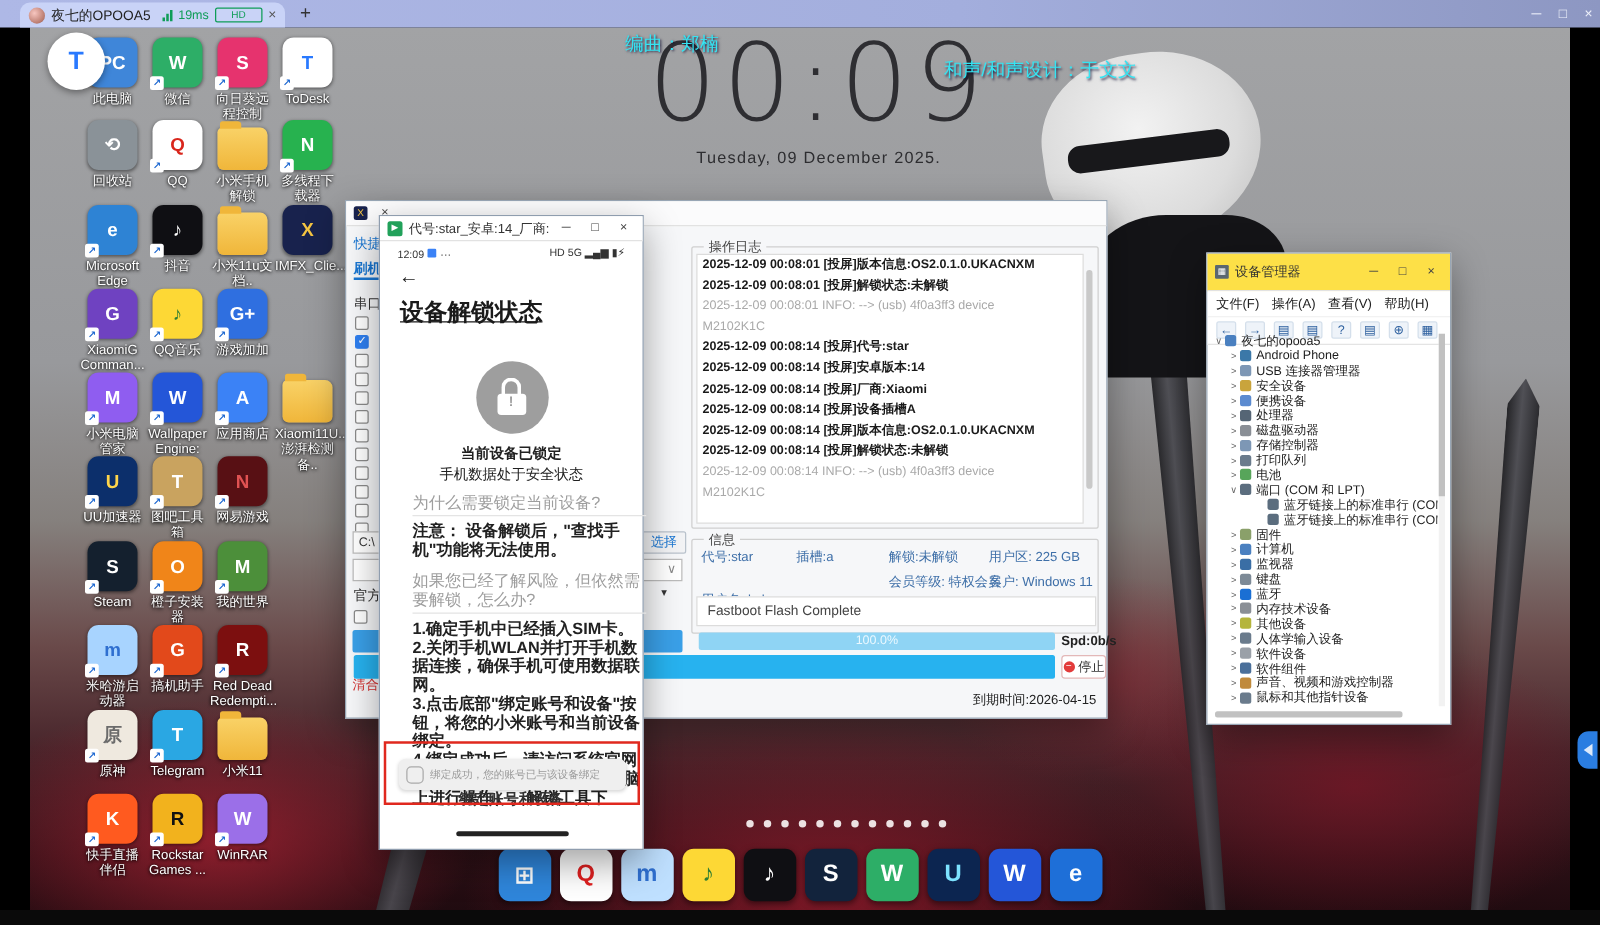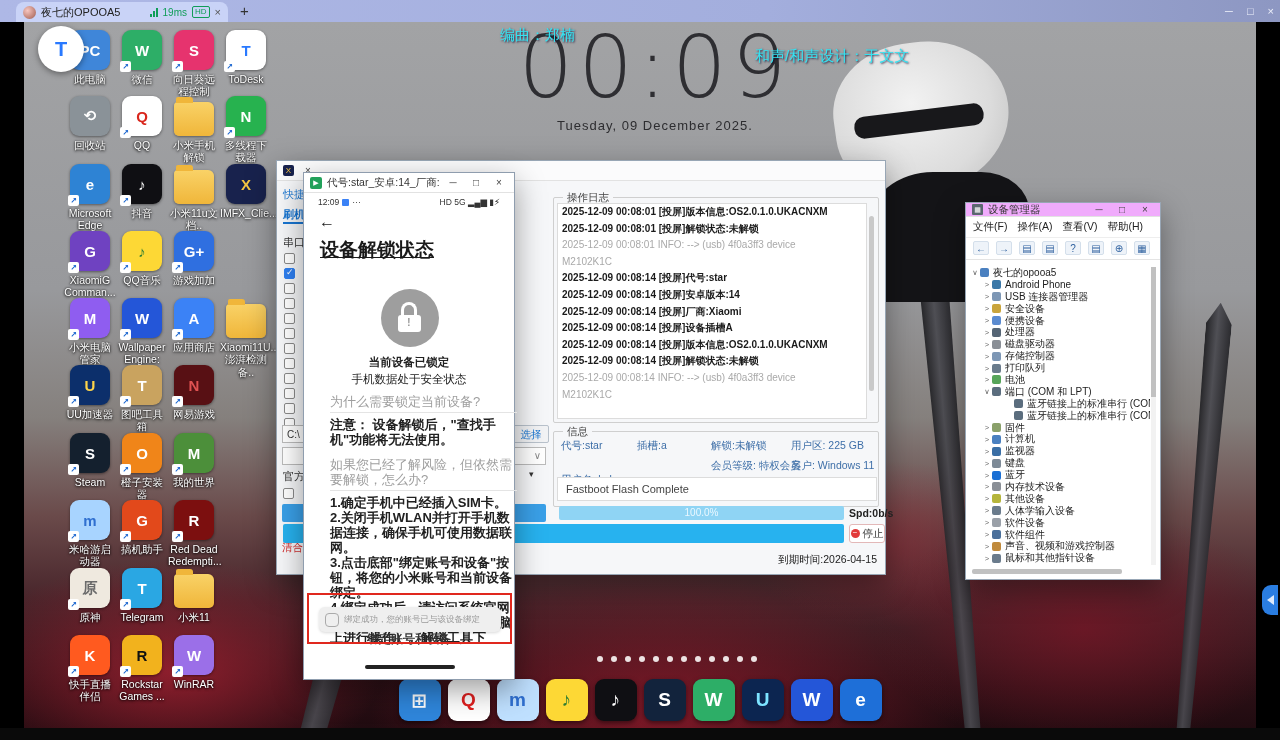--- a/index.html
+++ b/index.html
@@ -8,21 +8,21 @@
 
   
   #tabbar { position:absolute; left:0; top:0; width:1280px; height:22px; background:linear-gradient(90deg,#aeb8e6 0%,#a3aedd 60%,#8d97c2 100%); z-index:10; }
   #tab { position:absolute; left:16px; top:2px; width:212px; height:20px; background:#c9d3f7; border-radius:8px 8px 0 0; display:flex; align-items:center; gap:5px; padding:0 7px; }
   #tab .fav { width:13px; height:13px; border-radius:50%; background:radial-gradient(circle at 35% 35%,#f7c6c0,#b97a6e 70%,#6e4a42); flex:none; }
   #tab .ttl { font-size:11px; color:#222; white-space:nowrap; overflow:hidden; flex:1; }
   .sigbars { display:flex; align-items:flex-end; gap:1px; height:9px; }
   .sigbars i { width:2px; background:#0f9d58; display:block; }
   .sigbars i:nth-child(1){height:3px;} .sigbars i:nth-child(2){height:6px;} .sigbars i:nth-child(3){height:9px;}
   #tab .ms { font-size:10px; color:#0f9d58; }
-  #tab .hd { font-size:8px; color:#0f9d58; border:1px solid #0f9d58; border-radius:2px; padding:0 2px; line-height:10px; }
+  #tab .hd { font-size:8px; color:#0f9d58; border:1px solid #0f9d58; border-radius:2px; padding:0 12px; line-height:10px; }
   #tab .tclose { font-size:11px; color:#555; cursor:default; }
   #newtab { position:absolute; left:240px; top:0; font-size:15px; color:#333; line-height:22px; }
   #winctl { position:absolute; right:6px; top:0; display:flex; gap:14px; height:22px; align-items:center; }
   #winctl span { color:#eef1fb; font-size:11px; }
 
   
   #screen { position:absolute; left:24px; top:22px; width:1232px; height:706px; overflow:hidden; z-index:1;
     background:linear-gradient(180deg,#a2a3a5 0%,#98999c 38%,#85807d 56%,#6a4a4a 70%,#47242a 82%,#2c1016 94%,#200b10 100%); }
   #screen .blobs { position:absolute; inset:0;
     background:
@@ -127,21 +127,21 @@
   #pflow p.b { font-weight:bold; }
   #ptoast { position:absolute; left:15px; top:434px; width:182px; height:25px; background:#efefef; border-radius:6px; display:flex; align-items:center; gap:5px; padding:0 6px; box-shadow:0 1px 3px rgba(0,0,0,.15); }
   #ptoast .ticn { width:14px; height:14px; border:1.5px solid #aaa; border-radius:4px; flex:none; }
   #ptoast .ttxt { font-size:8.5px; color:#9a9a9a; white-space:nowrap; }
   #redbox { position:absolute; left:3px; top:420px; width:205px; height:51px; border:2.5px solid #e0281e; z-index:3; pointer-events:none; }
   #bindbtn { position:absolute; left:0; top:458px; width:100%; text-align:center; font-size:12px; font-weight:bold; color:#333; }
   #homebar { position:absolute; left:61px; top:492px; width:90px; height:4px; background:#222; border-radius:2px; }
 
   
   #devmgr { left:965px; top:202px; width:196px; height:378px; z-index:5; background:#fff; }
-  #devmgr .wtitle { background:#f0abfc; height:14px; }
+  #devmgr .wtitle { background:#fde047; height:30px; }
   #devmgr .dmicon { width:11px; height:11px; background:#5b6770; color:#fff; font-size:7px; line-height:11px; text-align:center; flex:none; border-radius:1px; }
   #dmmenu { display:flex; gap:10px; padding:3px 7px; font-size:10.5px; color:#222; border-bottom:1px solid #eee; background:#fff; }
   #dmtools { display:flex; gap:7px; padding:3px 7px 4px; border-bottom:1px solid #e4e4e4; background:#fff; align-items:center; }
   #dmtools span { font-size:10px; color:#2c5f9e; background:#eef3f9; border:1px solid #d4dfeb; border-radius:2px; width:16px; height:14px; text-align:center; line-height:13px; }
   #dmtree { position:absolute; left:0; top:64px; width:184px; height:298px; overflow:hidden; }
   .trow { display:flex; align-items:center; height:11.9px; font-size:10px; color:#1c1c1c; white-space:nowrap; }
   .trow .arrow { width:10px; font-size:7.5px; color:#666; text-align:center; flex:none; }
   .trow .ticon { width:9px; height:9px; border-radius:2px; margin-right:4px; flex:none; }
   #dmvscroll { position:absolute; right:4px; top:64px; width:5px; height:298px; background:#f2f2f2; }
   #dmvscroll .thumb { position:absolute; left:0; top:0; width:5px; height:130px; background:#c1c1c1; }

